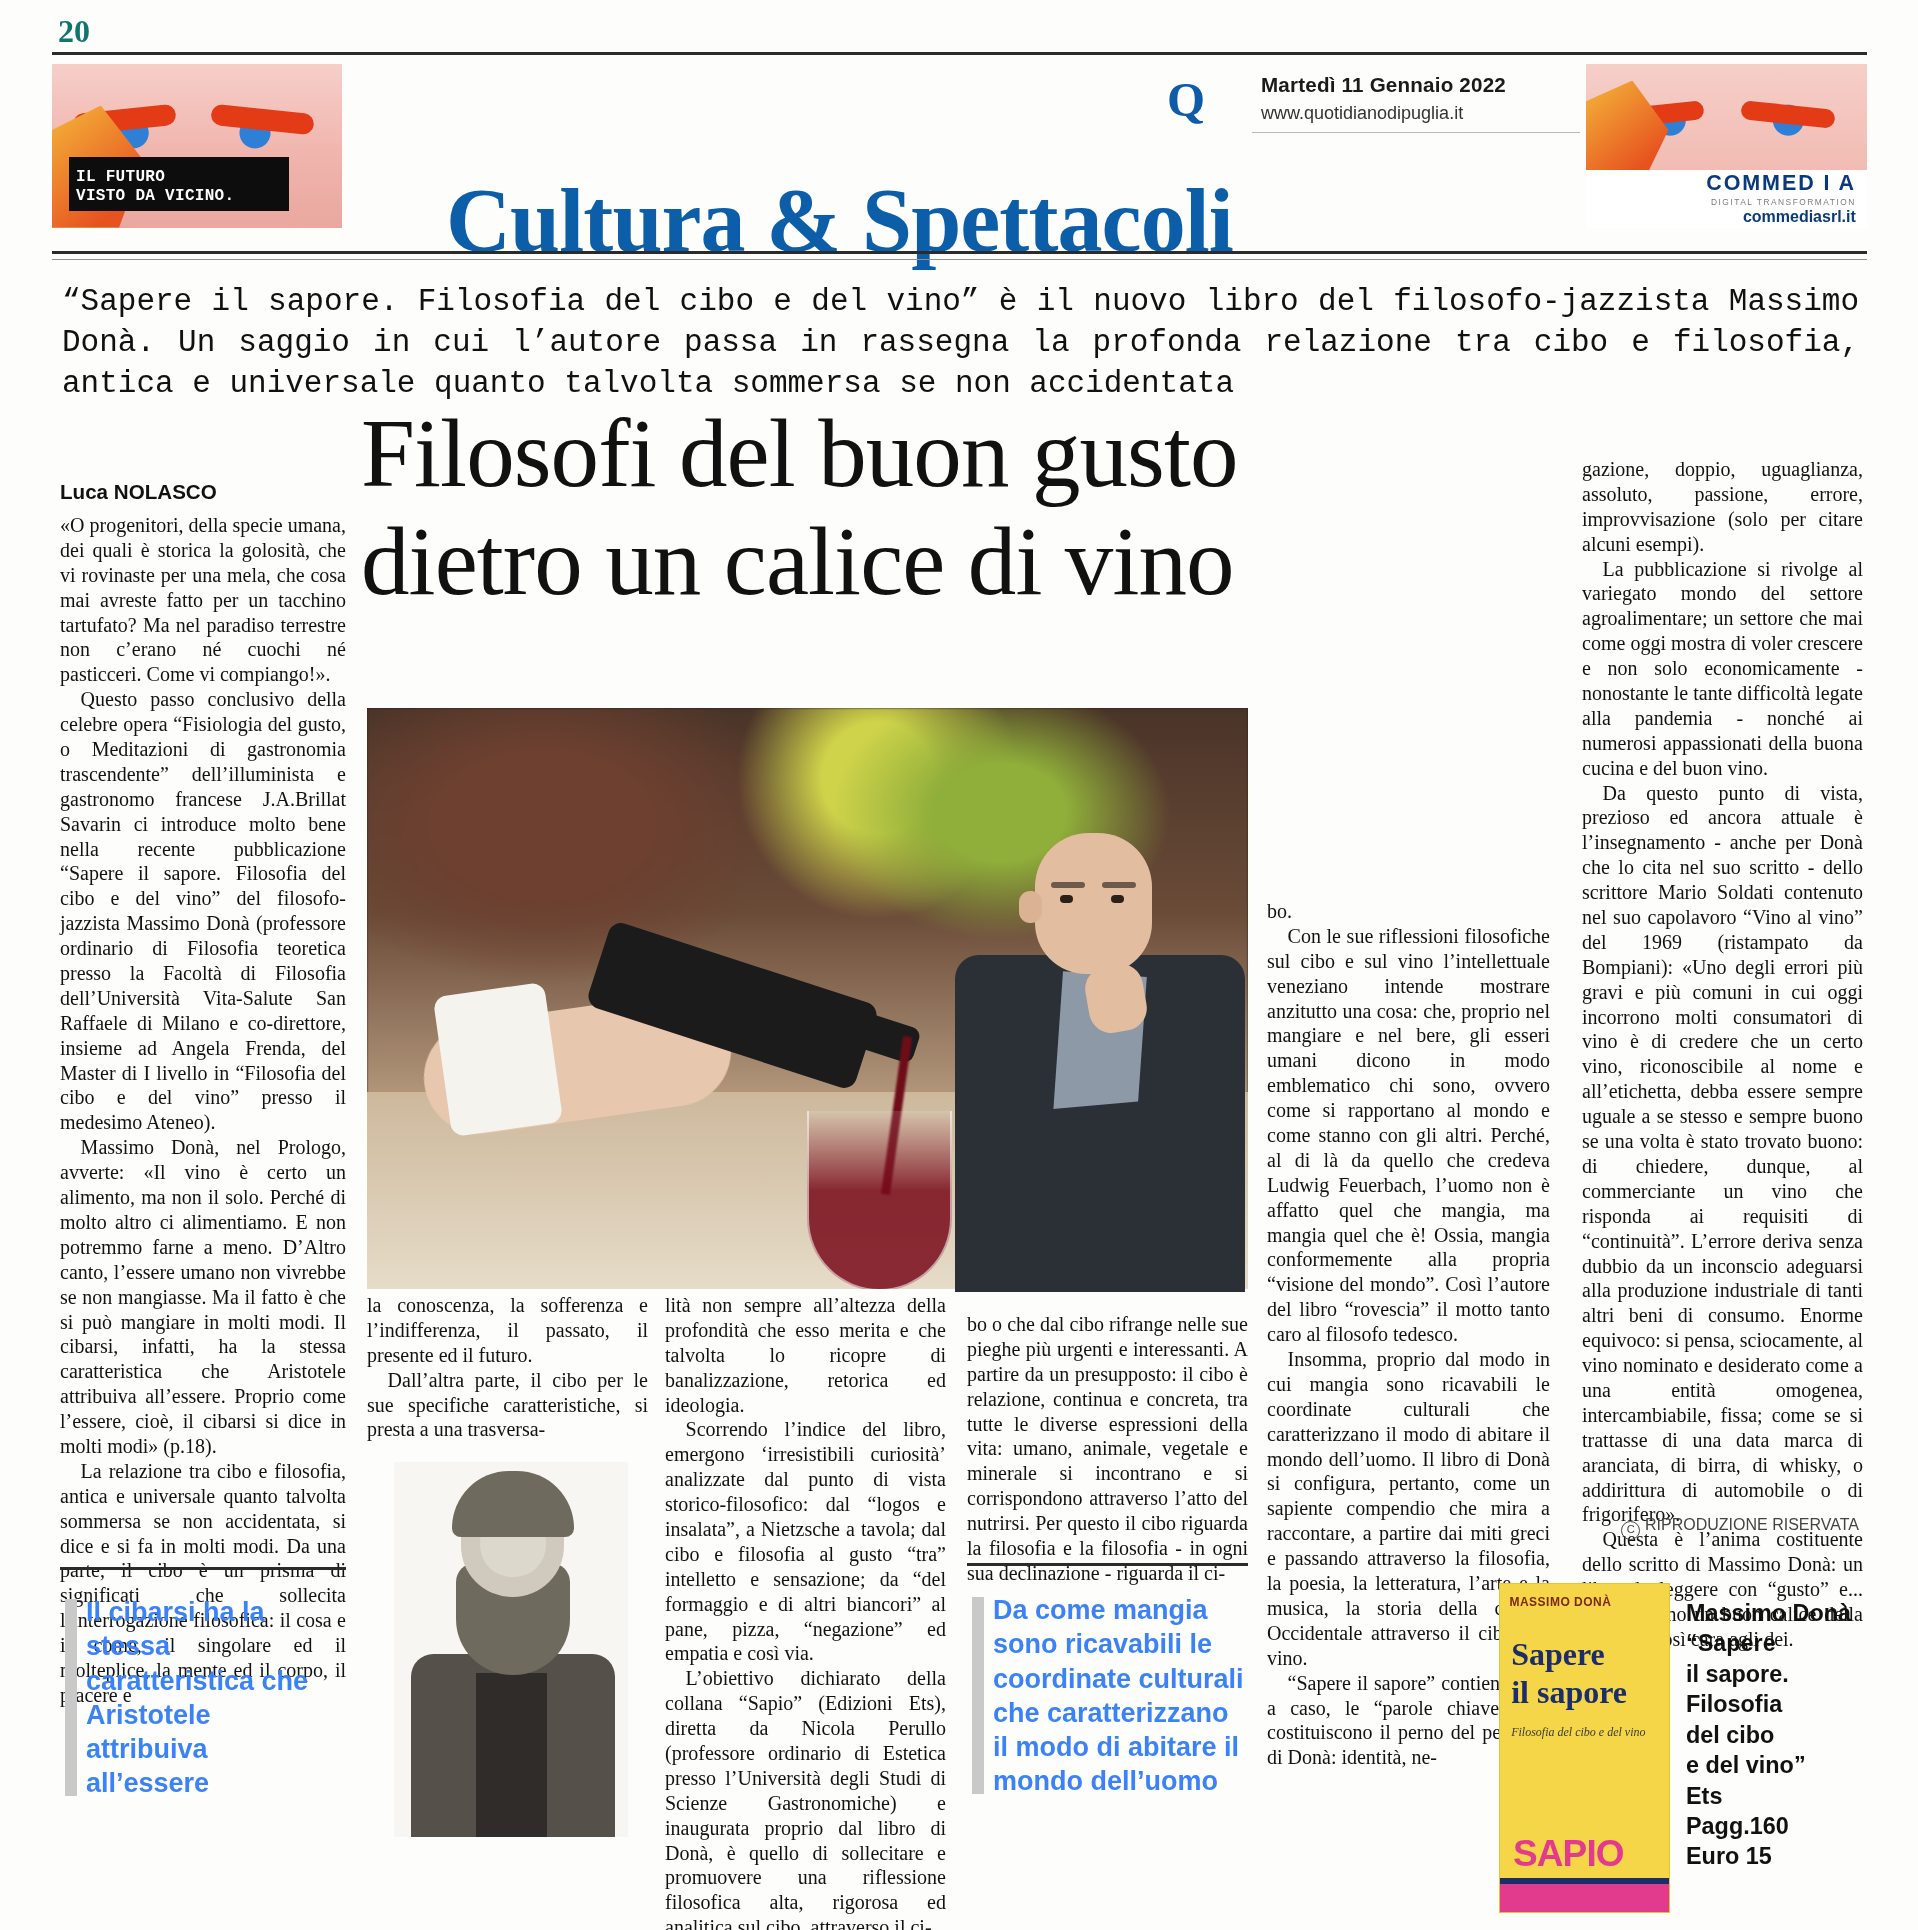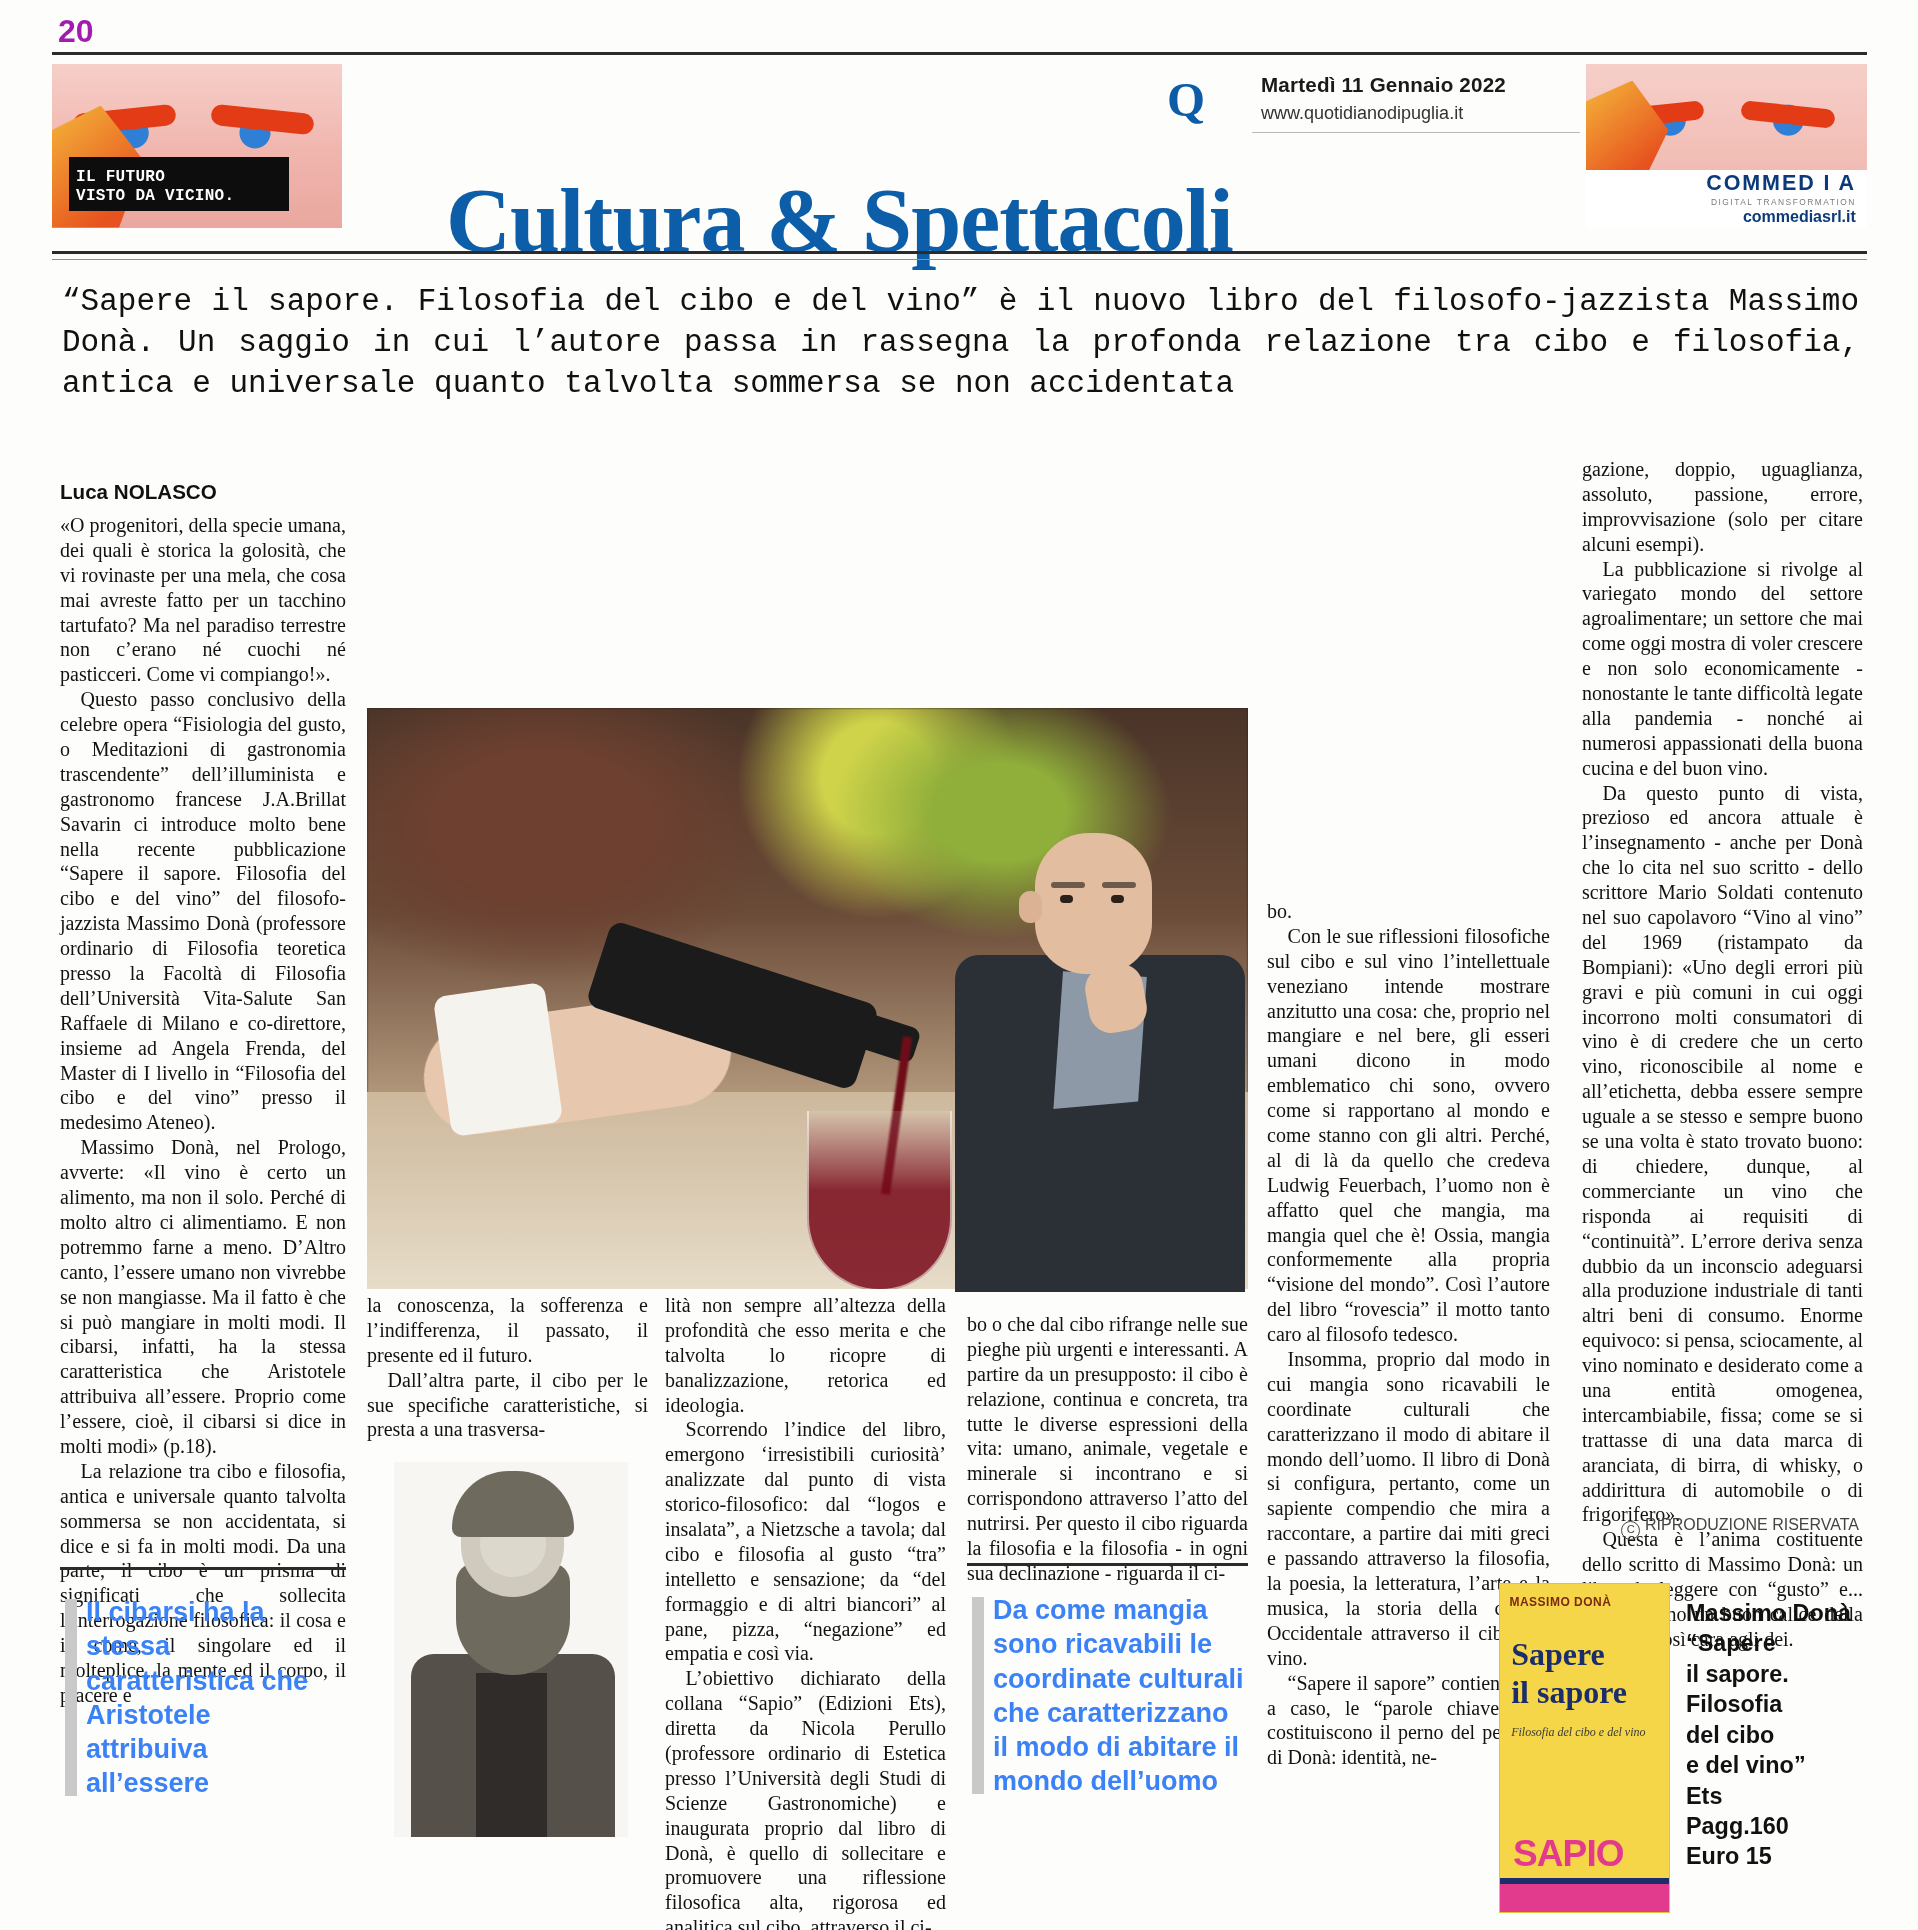--- a/index.html
+++ b/index.html
@@ -1,20 +1,20 @@
 <!DOCTYPE html>
 <html style="font-size:15px"><head>
 <meta charset="utf-8">
 <style>
   html,body{margin:0;padding:0;background:#ffffff;}
   body{width:1919px;height:1930px;position:relative;font-family:"Liberation Serif",serif;color:#111;overflow:hidden;}
   .page{position:absolute;inset:0;background:#fdfdfb;}
 
   
-  .pagenum{position:absolute;left:58px;top:13px;font-family:Liberation Sans, sans-serif;font-weight:bold;font-size:32px;color:#a21caf;}
+  .pagenum{position:absolute;left:58px;top:13px;font-family:Liberation Serif, serif;font-weight:bold;font-size:32px;color:#0f766e;}
   .toprule{position:absolute;left:52px;right:52px;top:52px;height:2.8px;background:#2b2b2b;}
 
   
   .masthead{position:absolute;left:52px;right:52px;top:58px;height:187px;}
   .admask{position:absolute;left:0;top:5.6px;width:290px;height:164px;background:#f2c7c2;overflow:hidden;}
   .admask .eyes{position:absolute;inset:0;background:
      radial-gradient(circle at 28% 42%, #2f7fd6 0 15px, rgba(0,0,0,0) 16px),
      radial-gradient(circle at 70% 42%, #2f7fd6 0 15px, rgba(0,0,0,0) 16px),
      linear-gradient(180deg,#f6cfc9 0%,#f0b5ad 55%,#e9a79f 100%);
   }
@@ -182,20 +182,24 @@
     </div>
 
     <div class="sectitle">Cultura &amp; Spettacoli</div>
   </div>
 
   <div class="rule2"></div>
   <div class="rule3"></div>
 
   <div class="summary">“Sapere il sapore. Filosofia del cibo e del vino” è il nuovo libro del filosofo-jazzista Massimo Donà. Un saggio in cui l’autore passa in rassegna la profonda relazione tra cibo e filosofia, antica e universale quanto talvolta sommersa se non accidentata</div>
 
+  <div class="headline">
+    <span>Filosofi del buon gusto</span>
+    <span class="l2">dietro un calice di vino</span>
+  </div>
 
   <div class="byline">Luca NOLASCO</div>
 
   <div class="photo">
     <div class="bg"></div>
     <div class="table"></div>
     <div class="arm"></div>
     <div class="cuff"></div>
     <div class="bottle"></div>
     <div class="bottleneck"></div>

